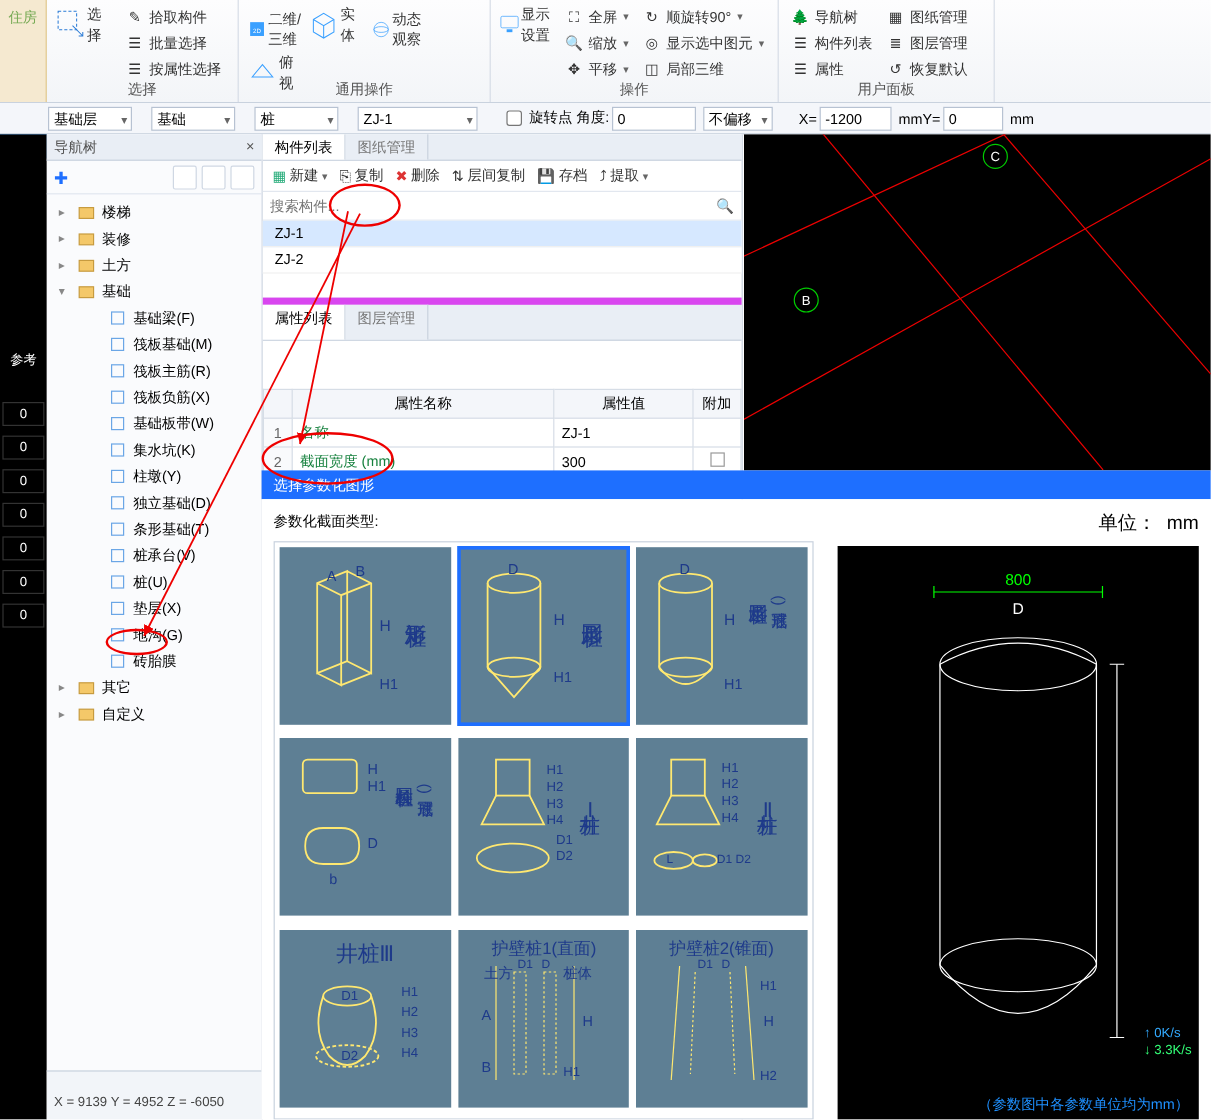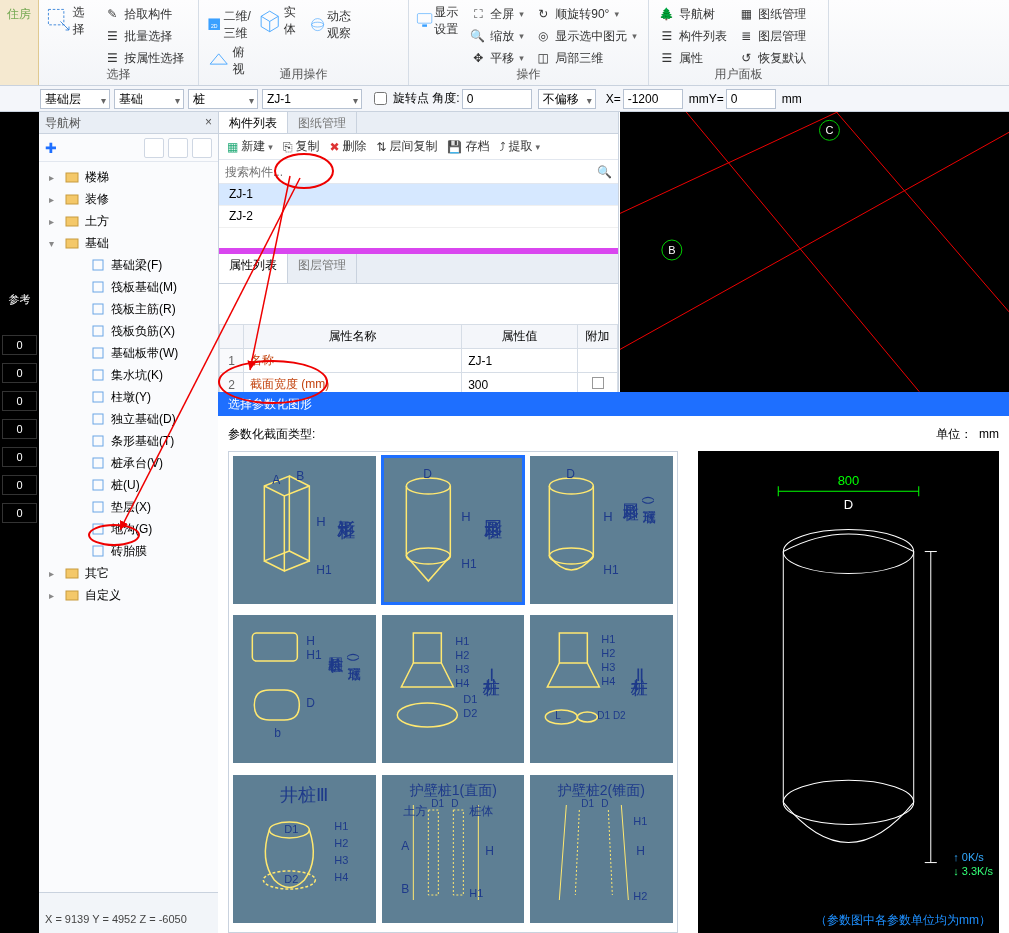--- a/index.html
+++ b/index.html
@@ -16,21 +16,21 @@
 .rrows { display:inline-flex; flex-direction:column; gap:2px; padding-top:2px; vertical-align:top;}
 .rsmall { display:flex; align-items:center; gap:4px; cursor:pointer; height:20px; padding:0 4px; font-size:12px; color:#333;}
 .rsmall .ico16 { width:16px; height:16px; }
 .dd-caret::after { content:"▾"; font-size:9px; color:#666; margin-left:1px;}
 
 
 .ico, .ico16 { display:inline-flex; align-items:center; justify-content:center; }
 
 
 .parambar { height:26px; background:#f4f6fa; border-bottom:1px solid #c9d2de; display:flex; align-items:center; gap:0; padding-left:40px; font-size:12px;}
-.pselect { height:20px; border:1px solid #b7c2d2; background:#fff; padding:0 16px 0 4px; position:relative; margin-right:4px; min-width:70px; line-height:18px;}
+.pselect { height:20px; border:1px solid #b7c2d2; background:#fff; padding:0 16px 0 4px; position:relative; margin-right:16px; min-width:70px; line-height:18px;}
 .pselect::after { content:"▾"; position:absolute; right:3px; top:2px; color:#666; font-size:10px;}
 .plabel { margin:0 2px 0 6px;}
 .pinput { height:20px; border:1px solid #b7c2d2; background:#fff; padding:0 4px; line-height:18px;}
 
 
 .blue-strip { position:absolute; left:0; top:112px; width:39px; height:20px; background:#1e90ff;}
 
 
 .workarea { position:absolute; top:112px; left:0; right:0; bottom:0; display:flex; }
 
@@ -66,35 +66,35 @@
 .complist .row { height:22px; padding:3px 10px; cursor:pointer; border-bottom:1px solid #f0f0f0;}
 .complist .row.sel { background:#d6e8ff;}
 
 .proptabs { height:36px; background:#e9eef5; display:flex; border-top:6px solid #d946ef; border-bottom:1px solid #c9d2de;}
 .proptabs .tab { padding:3px 10px; border-right:1px solid #c9d2de; background:#fff;}
 .proptabs .tab.inactive { background:#e9eef5; color:#777;}
 table.propgrid { width:100%; border-collapse:collapse; font-size:12px;margin-top:40px;}
 table.propgrid th, table.propgrid td { border:1px solid #d6dde6; padding:3px 6px; text-align:left;}
 table.propgrid th { background:#f4f6fa; font-weight:normal; text-align:center;}
 table.propgrid td.num { width:24px; text-align:center; color:#666; background:#f9fafc;}
-table.propgrid td.name { color:#c2410c;}
+table.propgrid td.name { color:#15803d;}
 table.propgrid td.chk { text-align:center;}
 .ckbox { width:12px; height:12px; border:1px solid #999; display:inline-block;}
 
 
 .dialog-title { position:absolute; left:218px; top:392px; right:0; height:24px; background:#1e6fff; color:#fff; padding:4px 10px; font-size:12px; z-index:50;}
 .dialog-body { position:absolute; left:218px; top:416px; right:0; bottom:0; background:#fff; z-index:50; display:flex;}
 .dlg-left { flex:0 0 470px; padding:10px 10px 0 10px; display:flex; flex-direction:column;}
 .dlg-left-label { font-size:12px; margin-bottom:8px;}
 .shape-grid { flex:1; border:1px solid #c9d2de; padding:4px; overflow:auto; display:grid; grid-template-columns:repeat(3, 1fr); gap:6px;}
 .shape-cell { background:#5e7f94; position:relative; height:148px; cursor:pointer; display:flex; align-items:center; justify-content:center;}
 .shape-cell.sel { outline:3px solid #1e6fff; outline-offset:-2px;}
 .shape-cell svg { width:100%; height:100%;}
 .dlg-right { flex:1; padding:10px 10px 0 10px; display:flex; flex-direction:column;}
-.dlg-right-hdr { display:flex; justify-content:space-between; font-size:12px; margin-bottom:8px;}
+.dlg-right-hdr { display:flex; justify-content:space-between; font-size:16px; margin-bottom:8px;}
 .preview3d { flex:1; background:#000; position:relative;}
 .preview3d svg { width:100%; height:100%;}
 .footnote { position:absolute; bottom:4px; right:8px; color:#1e90ff; font-size:12px;}
 .netspeed { position:absolute; right:6px; top:400px; display:flex; flex-direction:column; gap:2px; font-size:11px;}
 .netspeed .up { color:#3af;}
 .netspeed .dn { color:#3f7;}
 
 
 .canvas { position:absolute; left:620px; top:112px; right:0; height:280px; background:#000;}
 .canvas svg { width:100%; height:100%;}

